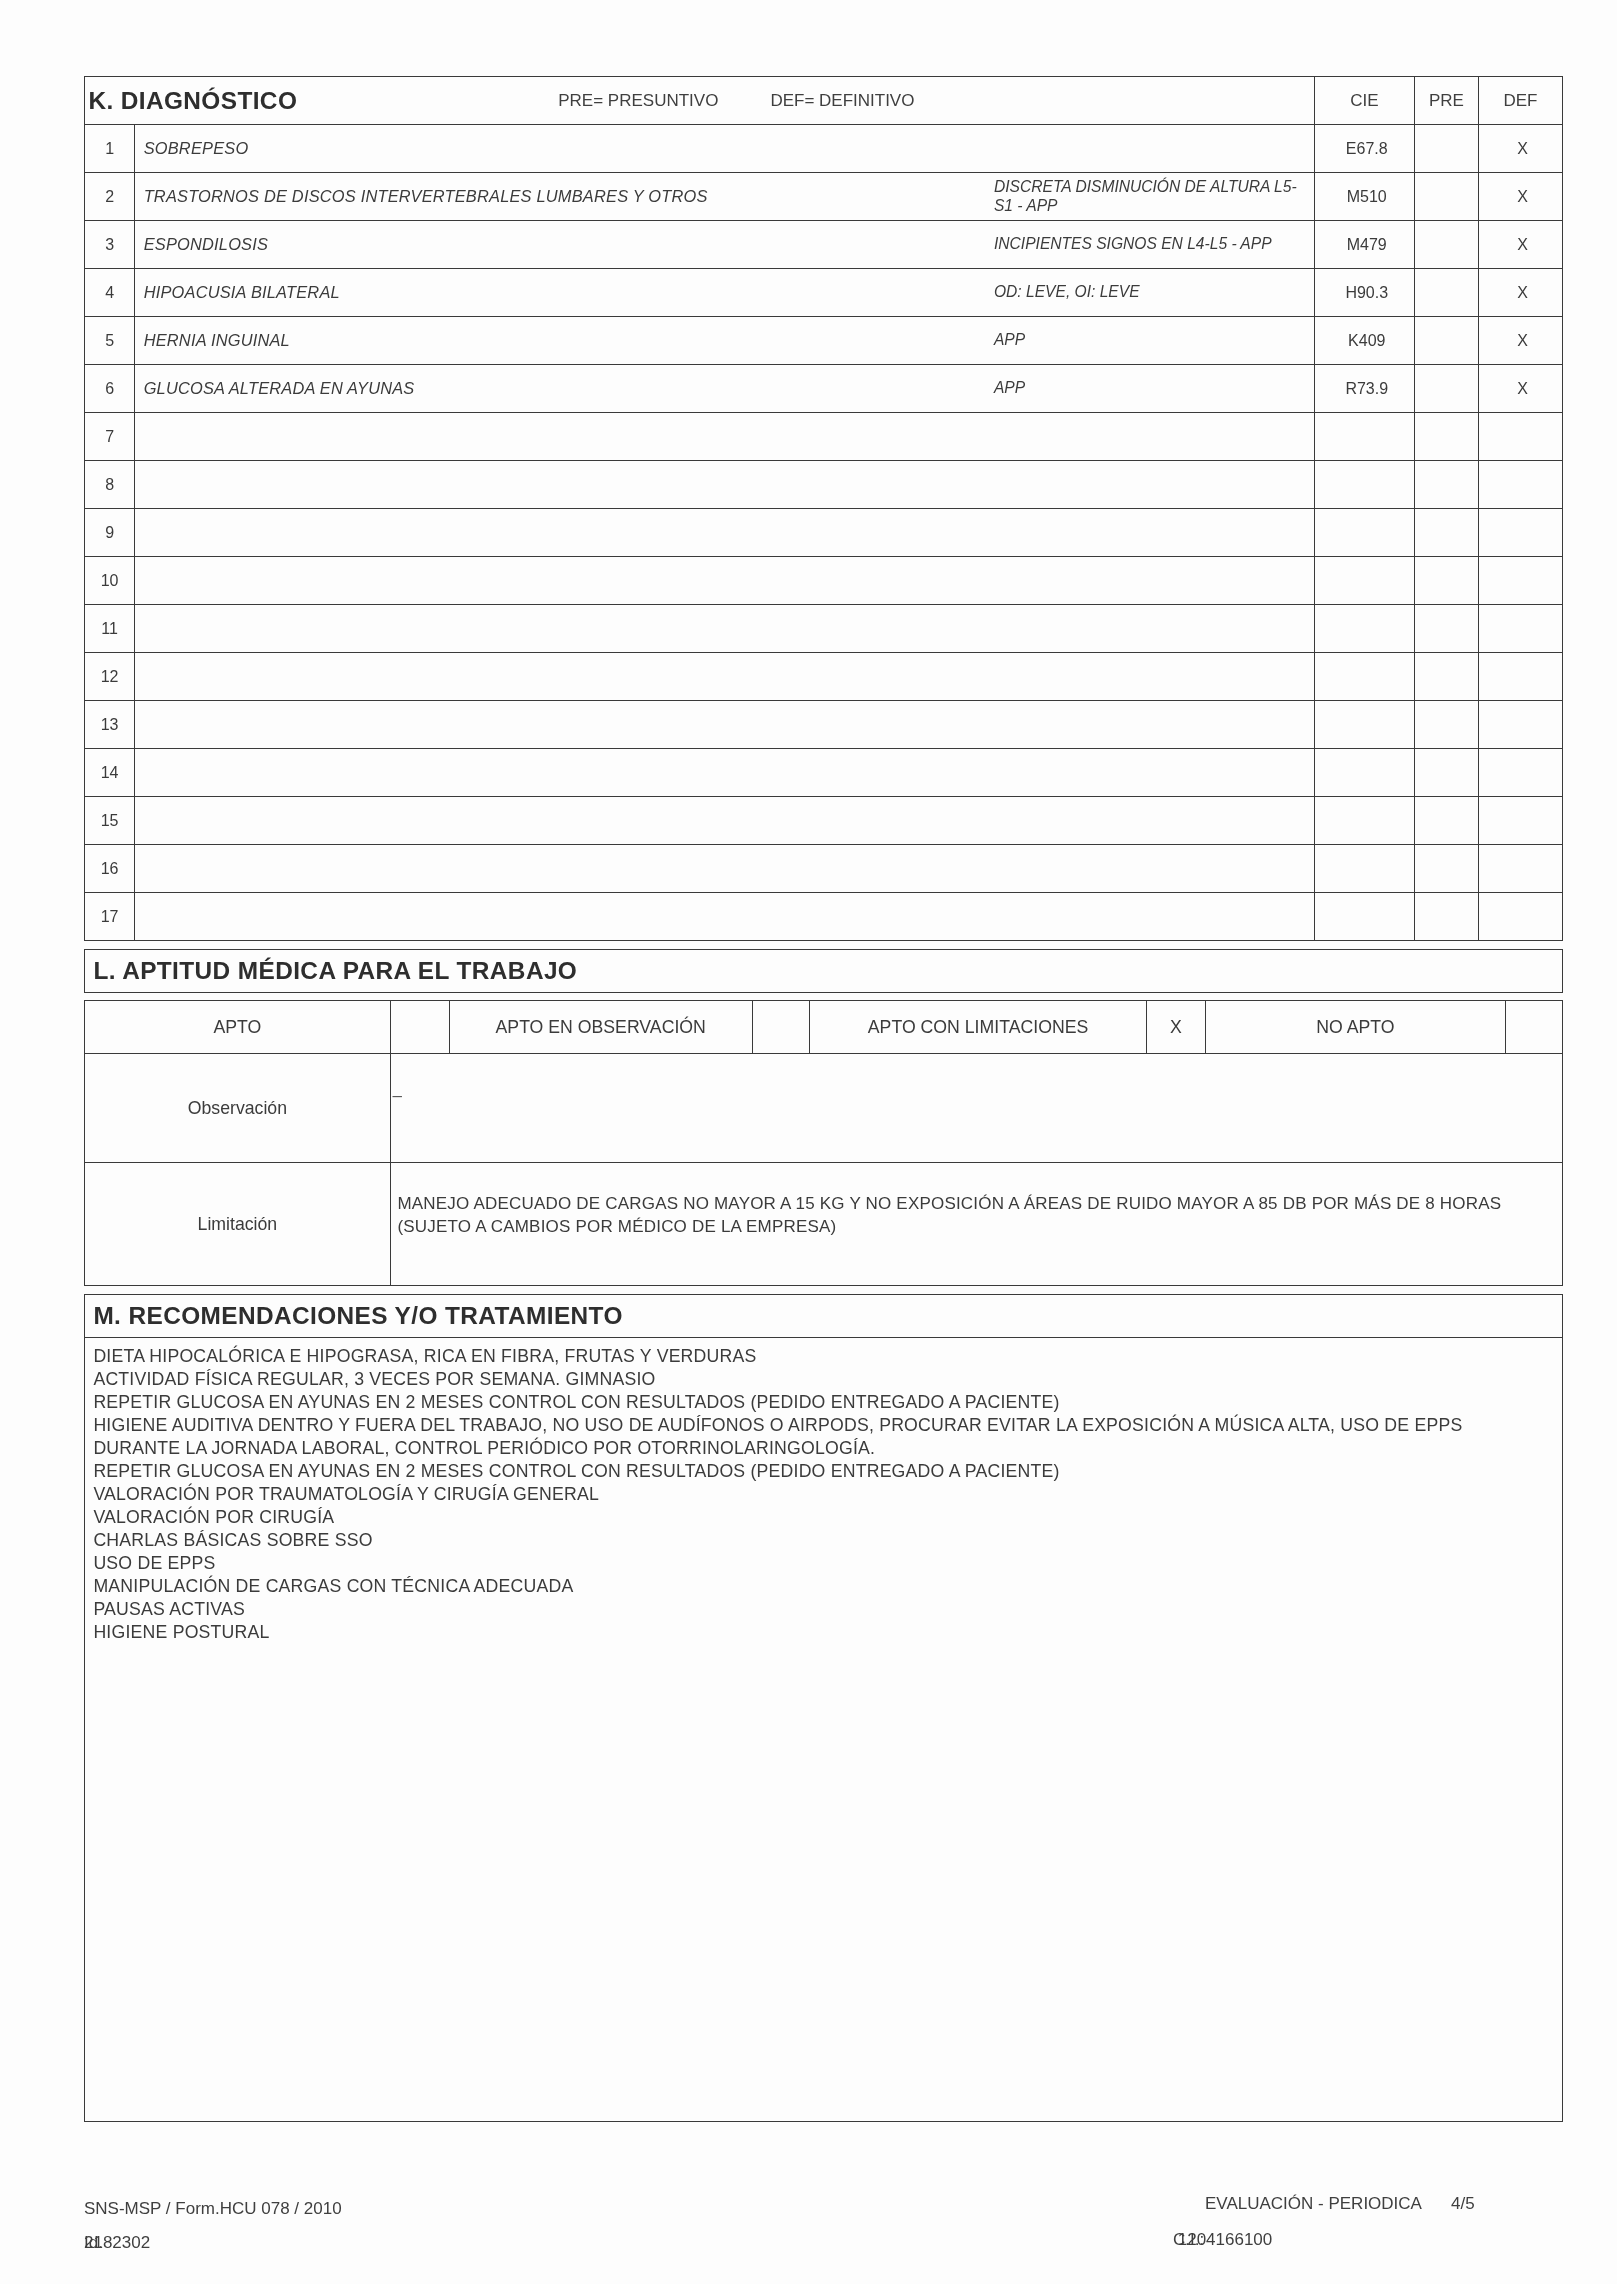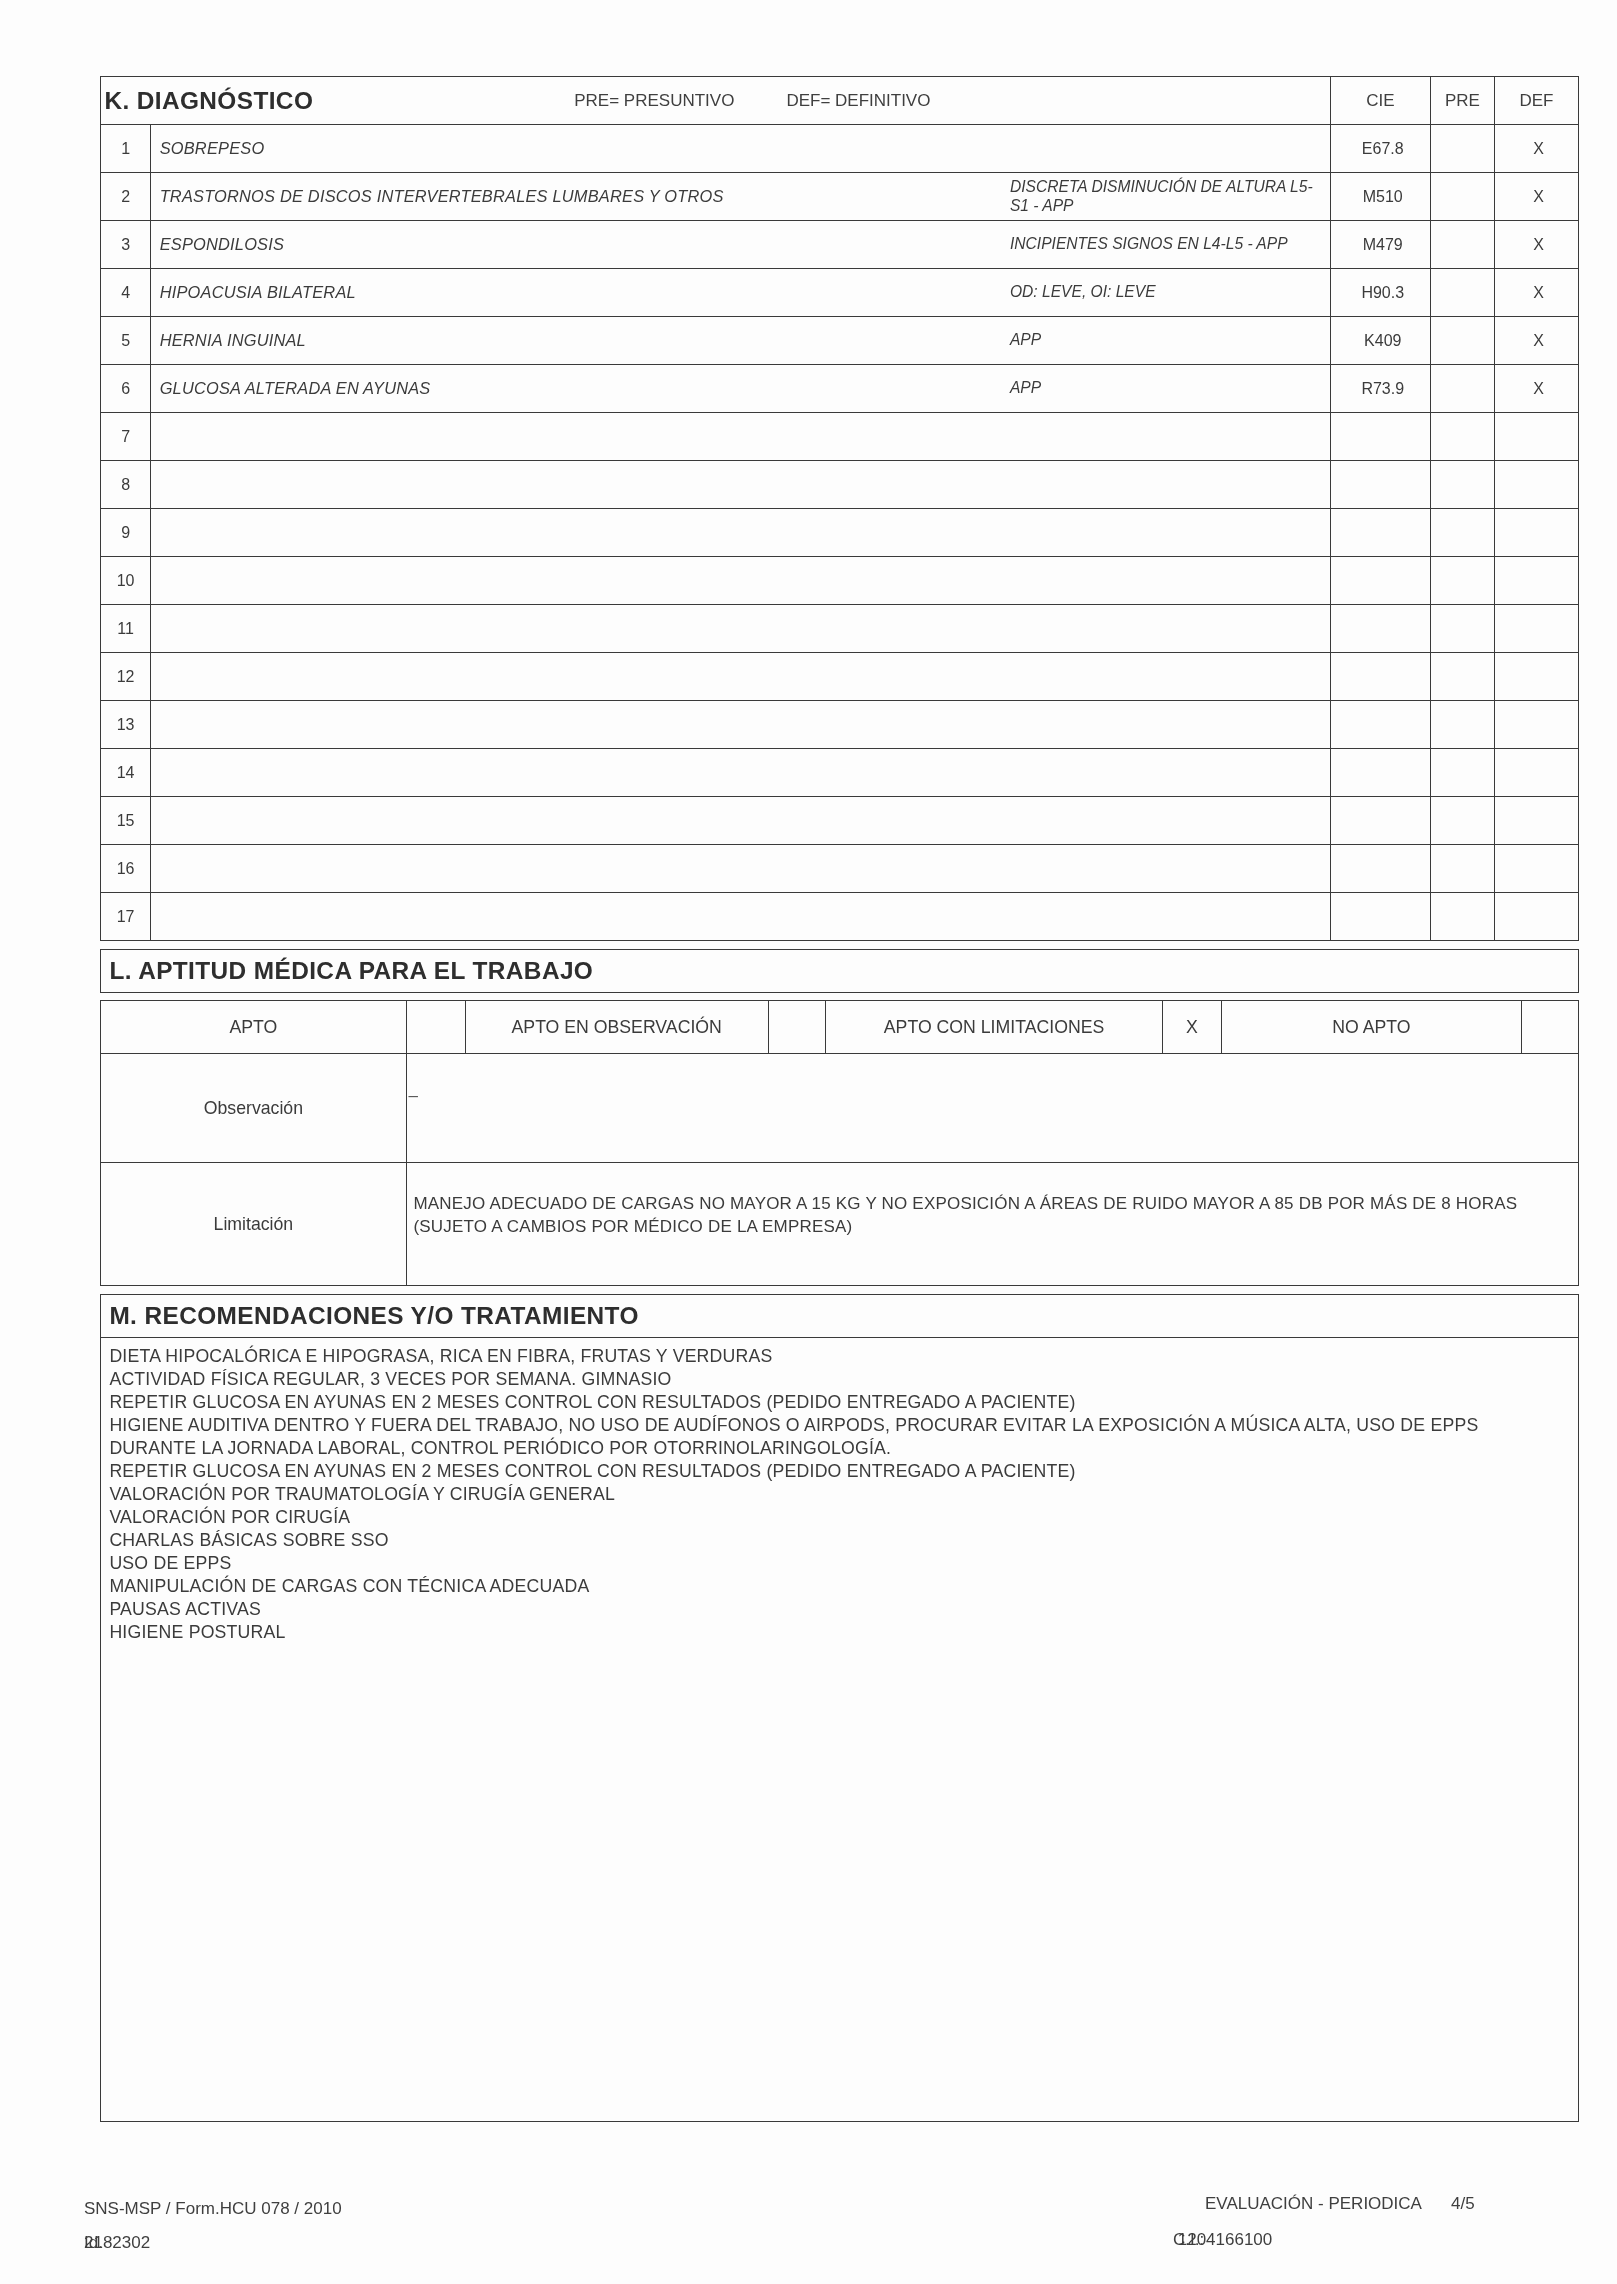--- a/index.html
+++ b/index.html
@@ -10,21 +10,21 @@
     color: #3b3b3b;
   }
   body {
     width: 1618px;
     height: 2284px;
     position: relative;
     overflow: hidden;
   }
   .page {
     position: absolute;
-    left: 100px;
+    left: 84px;
     top: 76px;
     width: 1479px;
   }
 
   
   .diag-table {
     width: 100%;
     border-collapse: collapse;
     table-layout: fixed;
   }

